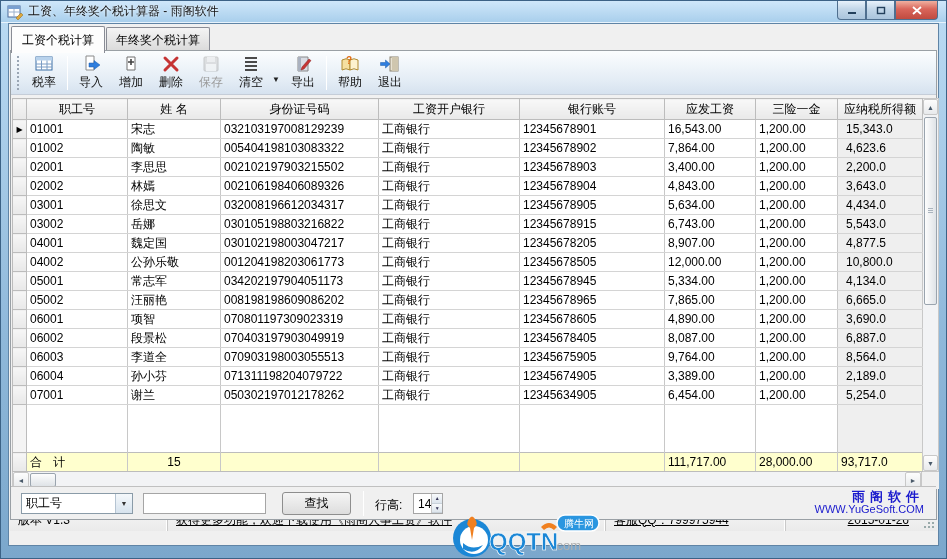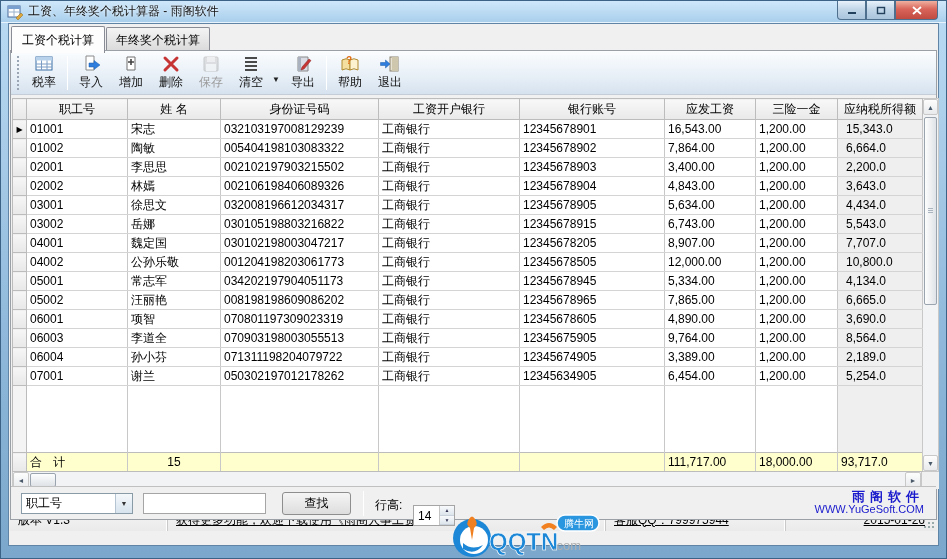--- a/index.html
+++ b/index.html
@@ -106,40 +106,40 @@
     font-size:7px; color:#333; }
   .search-input { position:absolute; left:132px; top:6px; width:123px; height:21px;
     border:1px solid #a5a5a5; background:#fff; font-size:12px; padding:0 4px;
     font-family:inherit; }
   .btn { position:absolute; left:271px; top:5px; width:69px; height:23px;
     background:linear-gradient(#f5f5f5,#dddddd); border:1px solid #8e8e8e; border-radius:3px;
     font-size:12px; text-align:center; line-height:21px; cursor:default; }
   .fsep { position:absolute; left:352px; top:4px; width:1px; height:25px;
     background:#bdbdbd; border-right:1px solid #fff; }
   .rh-label { position:absolute; left:364px; top:10px; font-size:12px; }
-  .spinner { position:absolute; left:402px; top:18px; width:42px; height:21px;
+  .spinner { position:absolute; left:402px; top:6px; width:30px; height:21px;
     border:1px solid #a5a5a5; background:#fff; display:flex; }
   .spinner .sval { flex:1; font-size:12px; padding:3px 0 0 4px; }
   .spinner .sbtns { width:15px; display:flex; flex-direction:column; border-left:1px solid #c4c4c4; }
   .spinner .sb { flex:1; display:flex; align-items:center; justify-content:center; font-size:5px;
     color:#335; background:linear-gradient(#f8fafc,#dde5ec); border-bottom:1px solid #c9d2da; }
   .brand { position:absolute; right:12px; top:3px; text-align:right; line-height:13px; }
   .brand .b1 { font-size:13px; color:#1a1acd; letter-spacing:5px; font-weight:bold; }
   .brand .b2 { font-size:11px; color:#1a1acd; }
 
   
   .statusbar { position:absolute; left:1px; right:1px; bottom:14px; height:23px;
     background:linear-gradient(#f6f6f6,#eaeaea); border-top:1px solid #d0d0d0;
     display:flex; align-items:center; font-size:12px; color:#000; }
   .sp { padding:0 8px; height:100%; display:flex; align-items:center; white-space:nowrap; }
   .sp + .sp { border-left:1px solid #c9c9c9; box-shadow:-1px 0 0 #fff;text-decoration:underline; }
   .sp.version { width:157px; }
   .sp.promo { width:438px; }
   .sp.qq { width:180px; }
-  .sp.date { flex:1; justify-content:flex-end; padding-right:12px;text-align:right; }
+  .sp.date { flex:1; justify-content:flex-end; padding-right:28px;text-align:right; }
   .sizegrip { position:absolute; right:2px; bottom:2px; width:12px; height:12px;
     background:
       radial-gradient(circle at 10px 2px,#9aa 1px,transparent 1.4px),
       radial-gradient(circle at 10px 6px,#9aa 1px,transparent 1.4px),
       radial-gradient(circle at 6px 6px,#9aa 1px,transparent 1.4px),
       radial-gradient(circle at 10px 10px,#9aa 1px,transparent 1.4px),
       radial-gradient(circle at 6px 10px,#9aa 1px,transparent 1.4px),
       radial-gradient(circle at 2px 10px,#9aa 1px,transparent 1.4px); }
 
   
@@ -306,21 +306,21 @@
             </tr>
               <tr>
               <td class="ind"></td>
               <td>01002</td>
               <td>陶敏</td>
               <td>005404198103083322</td>
               <td>工商银行</td>
               <td>12345678902</td>
               <td class="num">7,864.00</td>
               <td class="num">1,200.00</td>
-              <td class="num gray">6,664.0</td>
+              <td class="num gray">4,623.6</td>
             </tr>
               <tr>
               <td class="ind"></td>
               <td>02001</td>
               <td>李思思</td>
               <td>002102197903215502</td>
               <td>工商银行</td>
               <td>12345678903</td>
               <td class="num">3,400.00</td>
               <td class="num">1,200.00</td>
@@ -361,21 +361,21 @@
             </tr>
               <tr>
               <td class="ind"></td>
               <td>04001</td>
               <td>魏定国</td>
               <td>030102198003047217</td>
               <td>工商银行</td>
               <td>12345678205</td>
               <td class="num">8,907.00</td>
               <td class="num">1,200.00</td>
-              <td class="num gray">7,707.0</td>
+              <td class="num gray">4,877.5</td>
             </tr>
               <tr>
               <td class="ind"></td>
               <td>04002</td>
               <td>公孙乐敬</td>
               <td>001204198203061773</td>
               <td>工商银行</td>
               <td>12345678505</td>
               <td class="num">12,000.00</td>
               <td class="num">1,200.00</td>
@@ -409,20 +409,31 @@
               <td>项智</td>
               <td>070801197309023319</td>
               <td>工商银行</td>
               <td>12345678605</td>
               <td class="num">4,890.00</td>
               <td class="num">1,200.00</td>
               <td class="num gray">3,690.0</td>
             </tr>
               <tr>
               <td class="ind"></td>
+              <td>06002</td>
+              <td>段景松</td>
+              <td>070403197903049919</td>
+              <td>工商银行</td>
+              <td>12345678405</td>
+              <td class="num">8,087.00</td>
+              <td class="num">1,200.00</td>
+              <td class="num gray">6,887.0</td>
+            </tr>
+              <tr>
+              <td class="ind"></td>
               <td>06003</td>
               <td>李道全</td>
               <td>070903198003055513</td>
               <td>工商银行</td>
               <td>12345675905</td>
               <td class="num">9,764.00</td>
               <td class="num">1,200.00</td>
               <td class="num gray">8,564.0</td>
             </tr>
               <tr>
@@ -459,21 +470,21 @@
                 <td class="gray"></td>
             </tr>
             <tr class="total">
               <td class="ind"></td>
               <td class="lbl">合 计</td>
               <td class="cnt">15</td>
               <td></td>
                 <td></td>
                 <td></td>
               <td class="num">111,717.00</td>
-              <td class="num">18,000.00</td>
+              <td class="num">28,000.00</td>
               <td class="num">93,717.0</td>
             </tr>
           </tbody>
         </table>
         <div class="vscroll">
           <div class="sbtn" style="top:0">▲</div>
           <div class="vthumb"></div>
           <div class="sbtn" style="bottom:0">▼</div>
         </div>
       </div>

